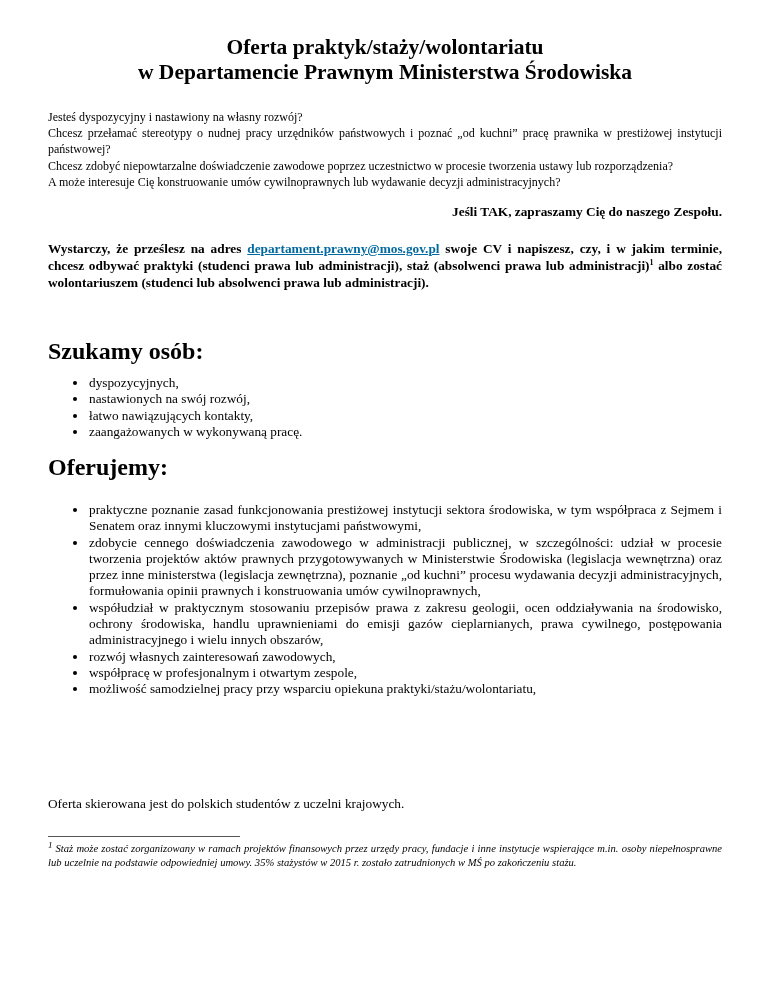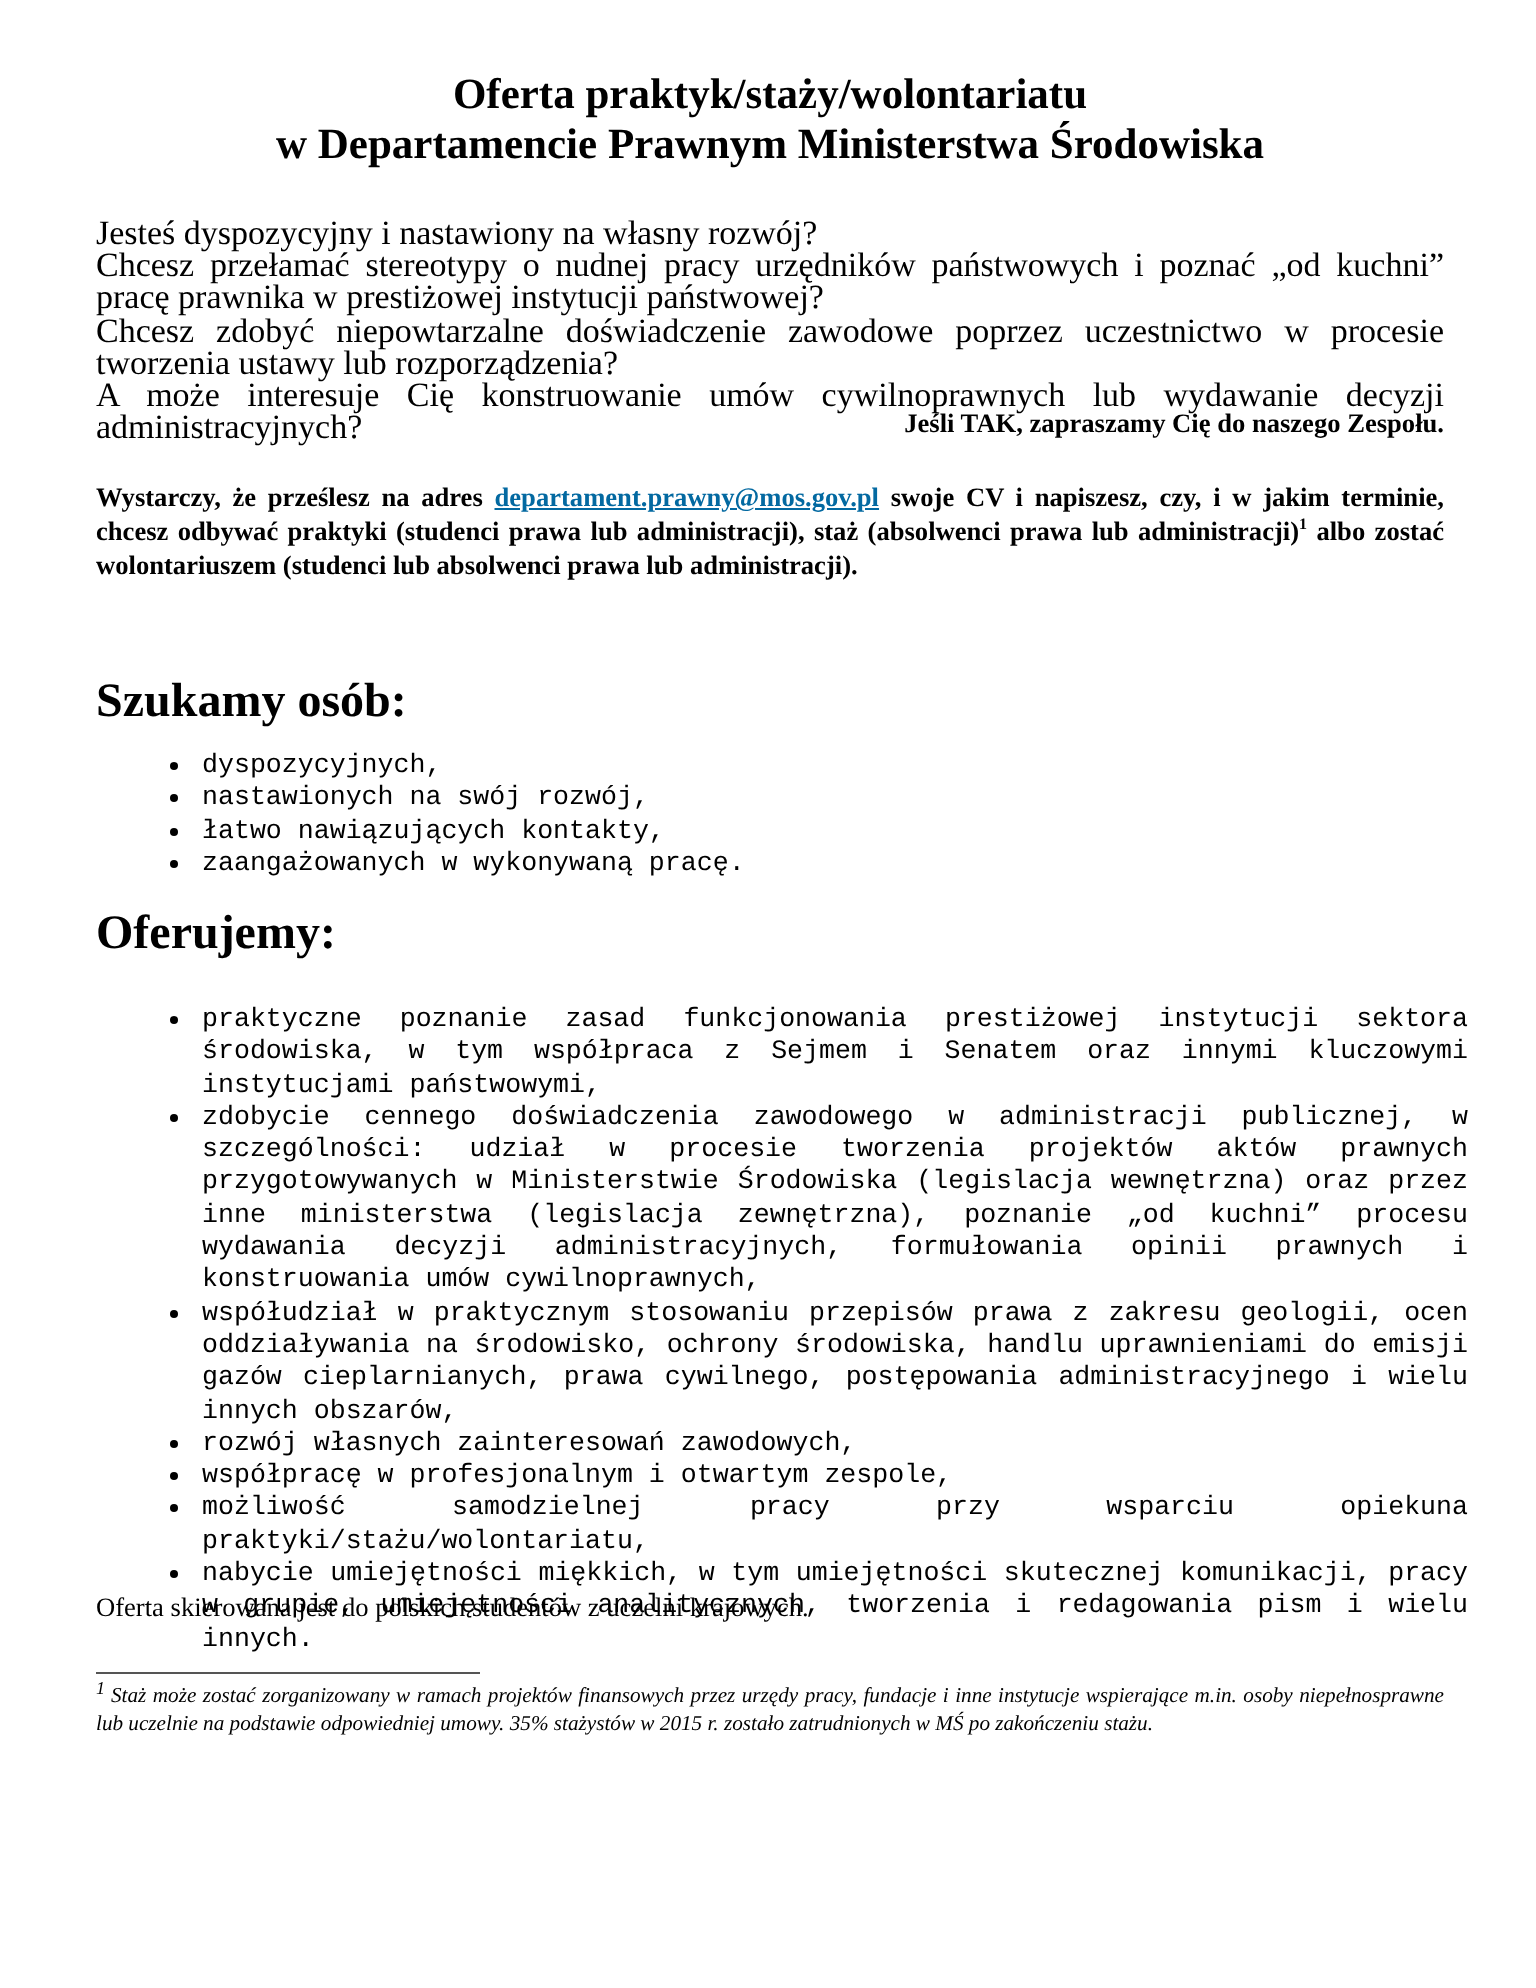--- a/index.html
+++ b/index.html
@@ -8,41 +8,41 @@
     font-family: "Liberation Serif", "DejaVu Serif", serif;
     color: #000;
   }
   .page { position: absolute; left: 48px; top: 0; width: 674px; }
   .title {
     margin: 0; position: absolute; top: 35px; left: 0; width: 674px;
     text-align: center; font-weight: bold; font-size: 21.5px; line-height: 25px;
   }
   .intro {
     position: absolute; top: 109px; left: 0; width: 674px;
-    font-size: 17px; line-height: 16.2px; text-align: justify;
+    font-size: 12px; line-height: 16.2px; text-align: justify;
   }
   .intro p { margin: 0; }
   .invite {
     position: absolute; top: 204px; left: 0; width: 674px; text-align: right;
     font-weight: bold; font-size: 13.3px; line-height: 16px;
   }
   .cta {
     position: absolute; top: 240px; left: 0; width: 674px;
     font-weight: bold; font-size: 13.3px; line-height: 17px; text-align: justify;
   }
   .cta a { color: #0369a1; text-decoration: underline; }
   .cta sup { font-size: 8px; line-height: 0; }
   h2 {
     margin: 0; position: absolute; left: 0; font-size: 24px; line-height: 28px; font-weight: bold;
   }
   .h-szukamy { top: 337px; }
   .h-oferujemy { top: 453px; }
   ul.list {
-    position: absolute; left: 12px; margin: 0; padding: 0; list-style: none;
-    font-size: 13.3px; line-height: 16.3px; font-family: Liberation Mono, monospace;
+    position: absolute; left: 0; margin: 0; padding: 0; list-style: none;
+    font-size: 13.3px; line-height: 16.3px;
   }
   ul.list li { position: relative; padding-left: 41px; text-align: justify; }
   ul.list li::before {
     content: ""; position: absolute; left: 25px; top: 6px;
     width: 4px; height: 4px; border-radius: 50%; background: #000;
   }
   .list-szukamy { top: 375px; width: 674px; }
   .list-oferujemy { top: 502px; width: 674px; }
   .closing {
     position: absolute; top: 796px; left: 0; width: 674px; text-align: left;
@@ -86,21 +86,20 @@
   </ul>
 
   <h2 class="h-oferujemy">Oferujemy:</h2>
   <ul class="list list-oferujemy">
     <li>praktyczne poznanie zasad funkcjonowania prestiżowej instytucji sektora środowiska, w tym współpraca z Sejmem i Senatem oraz innymi kluczowymi instytucjami państwowymi,</li>
     <li>zdobycie cennego doświadczenia zawodowego w administracji publicznej, w szczególności: udział w procesie tworzenia projektów aktów prawnych przygotowywanych w Ministerstwie Środowiska (legislacja wewnętrzna) oraz przez inne ministerstwa (legislacja zewnętrzna), poznanie „od kuchni” procesu wydawania decyzji administracyjnych, formułowania opinii prawnych i konstruowania umów cywilnoprawnych,</li>
     <li>współudział w praktycznym stosowaniu przepisów prawa z zakresu geologii, ocen oddziaływania na środowisko, ochrony środowiska, handlu uprawnieniami do emisji gazów cieplarnianych, prawa cywilnego, postępowania administracyjnego i wielu innych obszarów,</li>
     <li>rozwój własnych zainteresowań zawodowych,</li>
     <li>współpracę w profesjonalnym i otwartym zespole,</li>
     <li>możliwość samodzielnej pracy przy wsparciu opiekuna praktyki/stażu/wolontariatu,</li>
-    <li>nabycie umiejętności miękkich, w tym umiejętności skutecznej komunikacji, pracy w grupie, umiejętności analitycznych, tworzenia i redagowania pism i wielu innych.</li>
   </ul>
 
   <div class="closing">Oferta skierowana jest do polskich studentów z uczelni krajowych.</div>
 
   <div class="fn-rule"></div>
   <p class="footnote" style="margin:0;">
     <sup>1</sup><span>Staż może zostać zorganizowany w ramach projektów finansowych przez urzędy pracy, fundacje i inne instytucje wspierające m.in. osoby niepełnosprawne lub uczelnie na podstawie odpowiedniej umowy. 35% stażystów w 2015 r. zostało zatrudnionych w MŚ po zakończeniu stażu.</span>
   </p>
 </div>
 

